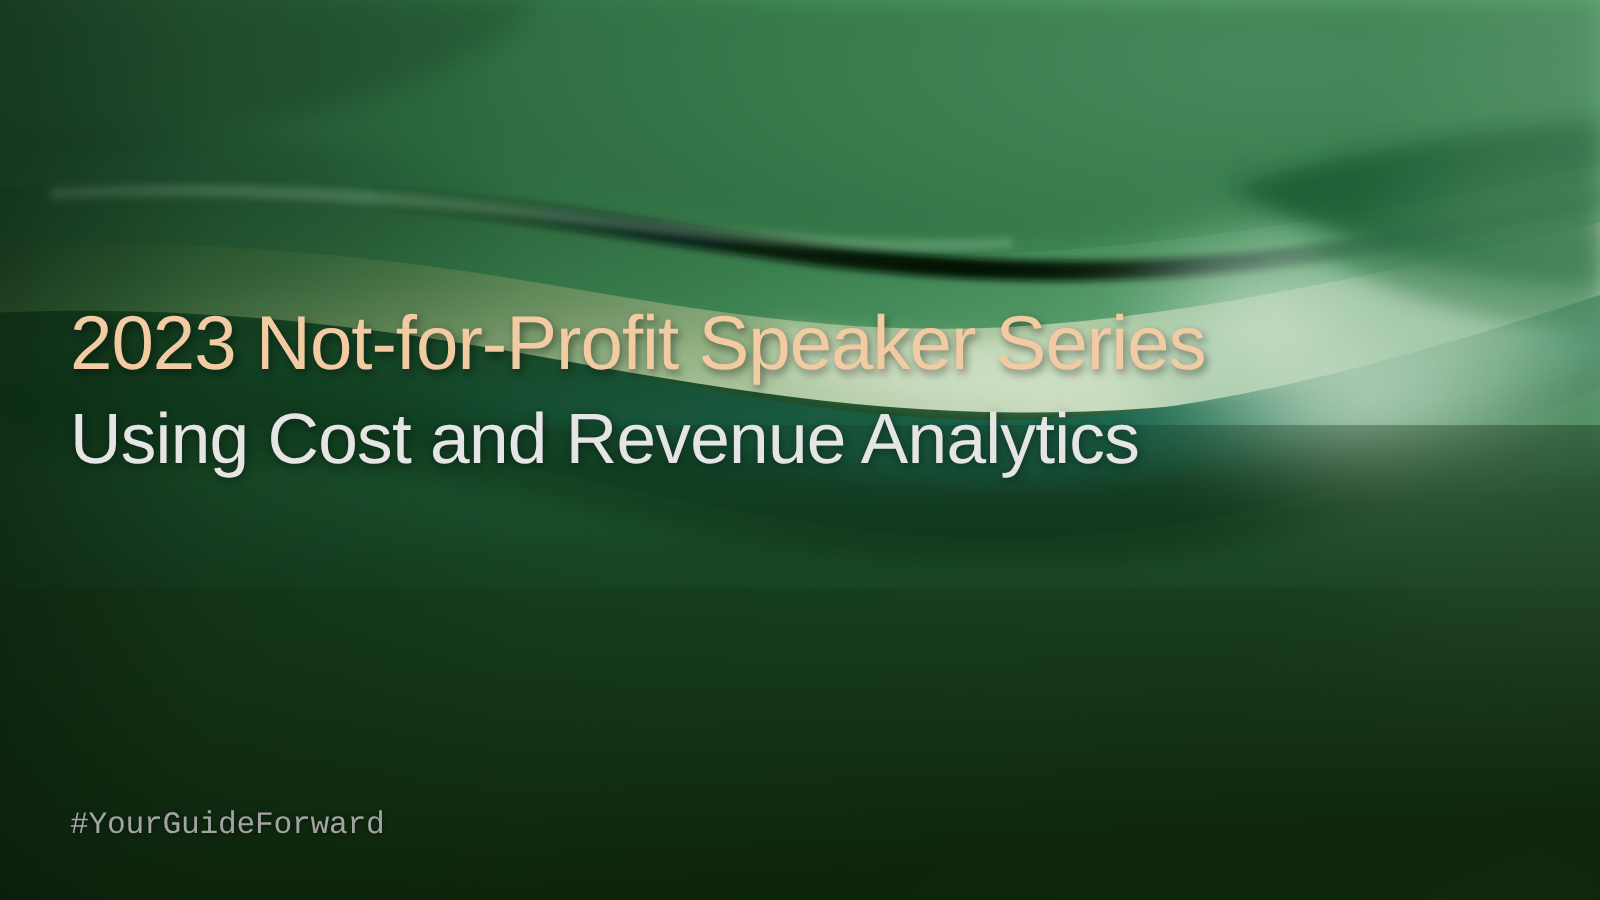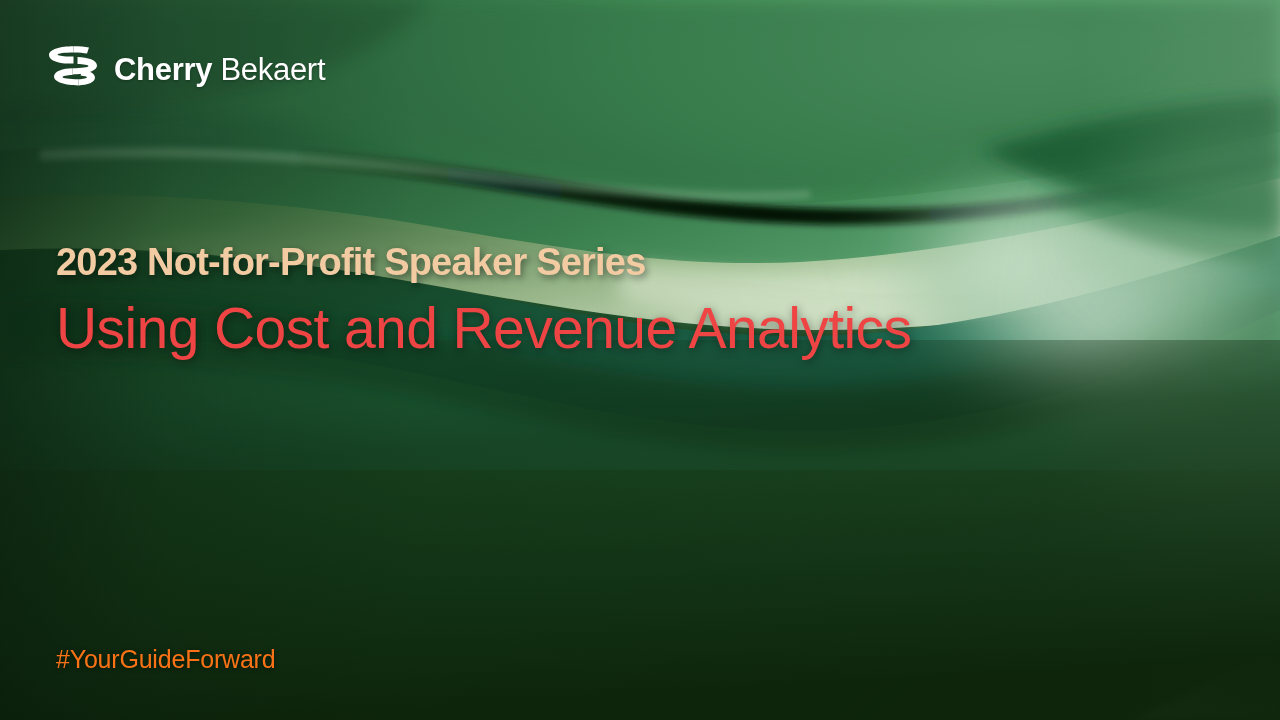--- a/index.html
+++ b/index.html
@@ -48,53 +48,54 @@
   .wm-light  { font-weight: 300; }
 
   
   .text-block {
     position: absolute;
     left: 56px;
     top: 243px;
     z-index: 40;
   }
   .eyebrow-title {
-    font-size: 38px;
-    font-weight: 700;
+    font-size: 61px;
+    font-weight: 400;
     color: #F2CBA2;
     letter-spacing: -0.8px;
     line-height: 1.04;
     margin: 0 0 8px 0;
     white-space: nowrap;
     text-shadow: 2px 3px 7px rgba(0,0,0,0.45);
     font-stretch: condensed;
   }
   .session-title {
     font-size: 57px;
     font-weight: 300;
-    color: #ef4444;
+    color: #e5e5e5;
     line-height: 1.33;
     letter-spacing: -0.6px;
     margin: 0;
     white-space: nowrap;
     text-shadow: 1px 2px 8px rgba(0,0,0,0.42);
   }
 
   
   .hashtag {
     position: absolute;
     left: 56px;
     top: 645px;
     font-size: 25px;
     font-weight: 500;
-    color: #f97316;
+    color: #a3a3a3;
     letter-spacing: -0.2px;
     z-index: 40;
     white-space: nowrap;
     text-shadow: 0 1px 4px rgba(0,0,0,0.5);
+    font-family: Liberation Mono, monospace;
   }
 </style>
 </head>
 <body>
 
 <div id="slide">
 
   <div class="bg-layer">
     <svg class="bg-svg" width="1280" height="720" viewBox="0 0 1280 720" xmlns="http://www.w3.org/2000/svg" preserveAspectRatio="none">
       <defs>
@@ -288,66 +289,20 @@
       <path d="M1280,648 L1280,720 L1132,720 Z" fill="url(#gSage)" filter="url(#blurSm)"></path>
 
       <rect x="0" y="340" width="1280" height="380" fill="url(#gBottomDark)"></rect>
 
       <rect x="0" y="0" width="420" height="720" fill="url(#gLeftVig)"></rect>
 
       <path d="M0,0 L430,0 C 380,60 260,108 0,120 Z" fill="#0D2B15" opacity="0.22" filter="url(#blurMd)"></path>
     </svg>
   </div>
 
-  <div class="logo-block">
-    <svg class="logo-mark" viewBox="0 0 54 50" xmlns="http://www.w3.org/2000/svg">
-
-      <path d="M27.5 2.2
-               C 14.5 2.2 3.0 5.2 3.0 11.0
-               C 3.0 16.6 12.5 19.4 22.0 19.6
-               L22.0 12.6
-               C 16.5 12.4 11.5 11.6 11.5 10.6
-               C 11.5 9.3 18.5 8.4 27.5 8.4
-               Z" fill="#ffffff"></path>
-      <path d="M22.0 12.6 L22.0 19.6 C 24.0 19.65 26.0 19.6 27.5 19.5
-               L27.5 12.5 C 25.8 12.6 23.8 12.65 22.0 12.6 Z" fill="#ffffff"></path>
-
-      <path d="M27.5 2.2 L27.5 8.4 C 33.0 8.4 38.0 8.8 41.0 9.5
-               L43.0 3.6 C 39.0 2.7 33.6 2.2 27.5 2.2 Z" fill="#ffffff"></path>
-
-      <path d="M31.5 13.0
-               C 42.0 13.2 51.0 16.2 51.0 21.6
-               C 51.0 27.4 39.5 30.4 26.5 30.4
-               L26.5 24.2
-               C 35.5 24.2 42.5 23.3 42.5 22.0
-               C 42.5 21.0 37.6 20.2 31.5 20.0
-               Z" fill="#ffffff"></path>
-
-      <path d="M26.5 24.2
-               C 17.0 24.2 8.0 27.2 8.0 32.6
-               C 8.0 38.4 19.5 41.4 32.5 41.4
-               L32.5 35.2
-               C 23.5 35.2 16.5 34.3 16.5 33.0
-               C 16.5 32.0 21.0 31.2 26.5 31.0
-               Z" fill="#ffffff"></path>
-
-      <path d="M32.5 35.2 L32.5 41.4
-               C 41.5 41.2 49.0 38.6 49.0 33.6
-               C 49.0 29.2 43.5 26.6 36.0 25.4
-               L34.6 31.6
-               C 38.6 32.2 41.0 32.6 41.0 33.2
-               C 41.0 34.2 37.4 35.0 32.5 35.2 Z" fill="#ffffff"></path>
-
-      <path d="M20.5 40.0 C 24.0 45.4 30.0 47.8 36.5 47.8
-               L36.5 41.6 C 32.0 41.6 28.0 40.9 25.5 39.4 Z" fill="#ffffff" opacity="0"></path>
-    </svg>
-    <div class="wordmark">
-      <span class="wm-bold">Cherry</span><span>&nbsp;</span><span class="wm-light">Bekaert</span>
-    </div>
-  </div>
 
   <div class="text-block">
     <div class="eyebrow-title">2023 Not-for-Profit Speaker Series</div>
     <div class="session-title">Using Cost and Revenue Analytics</div>
   </div>
 
   <div class="hashtag">#YourGuideForward</div>
 
 </div>
 

